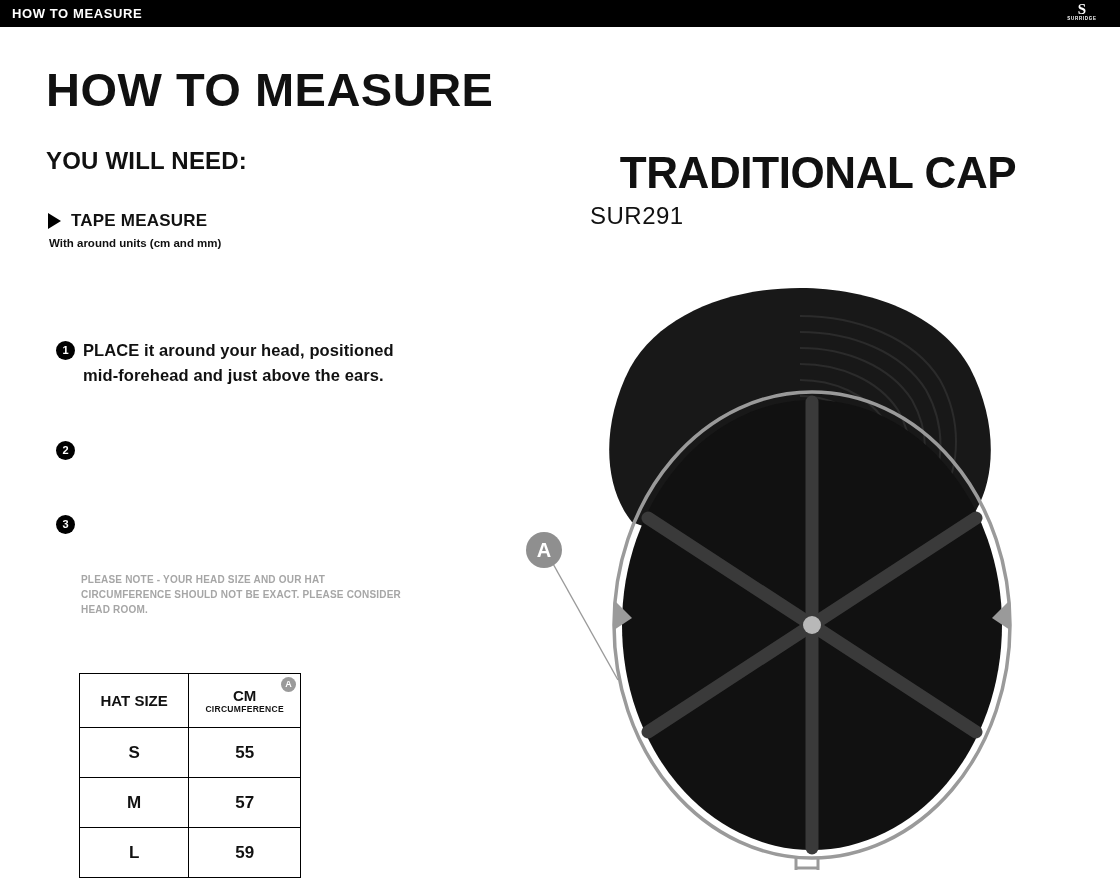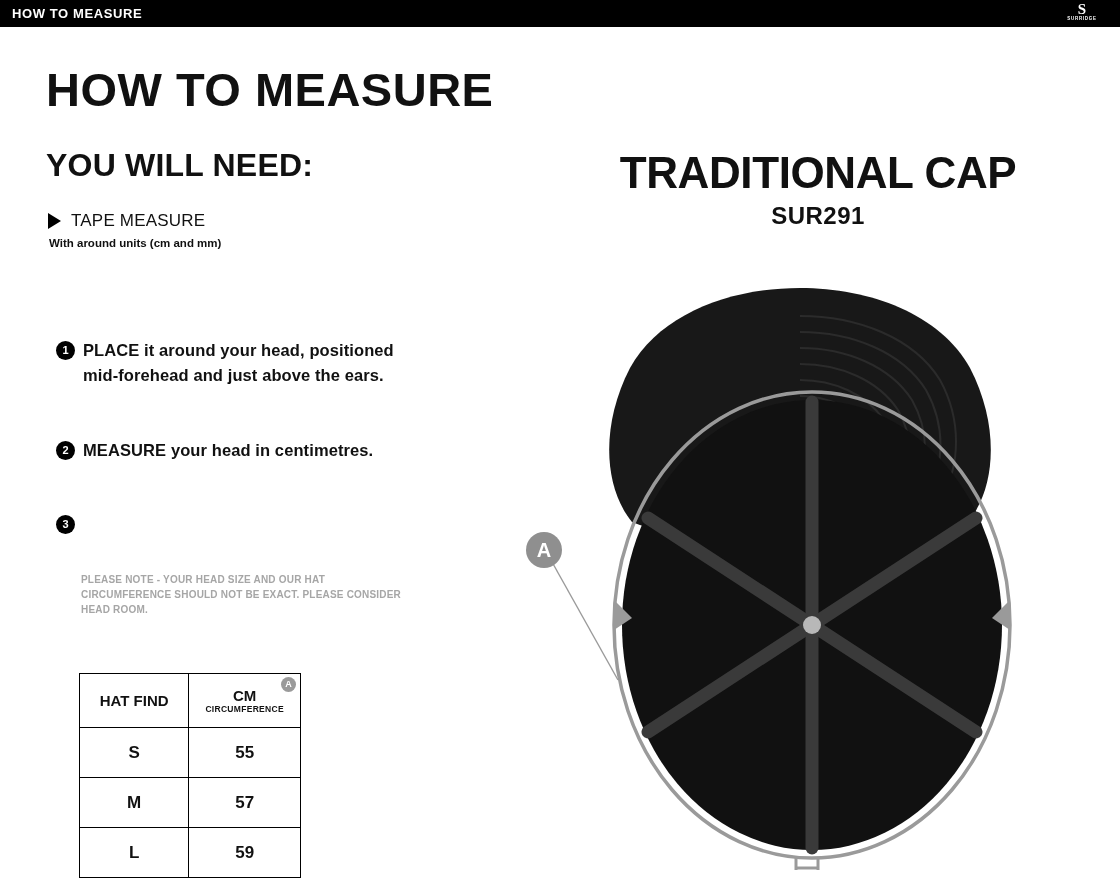--- a/index.html
+++ b/index.html
@@ -60,42 +60,42 @@
     top: 62px;
     font-size: 47px;
     font-weight: bold;
     letter-spacing: 0.5px;
     line-height: 56px;
   }
   #need-title {
     position: absolute;
     left: 46px;
     top: 147px;
-    font-size: 32px;
+    font-size: 24px;
     font-weight: bold;
     letter-spacing: 0.2px;
   }
 
   #tool-row {
     position: absolute;
     left: 48px;
     top: 211px;
     display: flex;
     align-items: center;
   }
   #tool-arrow {
     width: 0; height: 0;
     border-left: 13px solid #000;
     border-top: 8px solid transparent;
     border-bottom: 8px solid transparent;
     margin-right: 10px;
   }
   #tool-label {
     font-size: 17px;
-    font-weight: normal;
+    font-weight: bold;
     letter-spacing: 0.2px;
   }
   #tool-sub {
     position: absolute;
     left: 49px;
     top: 237px;
     font-size: 11.5px;
     font-weight: bold;
   }
 
@@ -187,23 +187,23 @@
     font-size: 44px;
     font-weight: bold;
     letter-spacing: -0.4px;
     line-height: 50px;
   }
   #product-code {
     position: absolute;
     left: 590px;
     top: 202px;
     width: 456px;
-    text-align: center;
+    text-align: left;
     font-size: 24px;
-    font-weight: bold;
+    font-weight: normal;
     letter-spacing: 0.5px;
   }
 
   #diagram {
     position: absolute;
     left: 500px;
     top: 270px;
     width: 600px;
     height: 613px;
   }
@@ -240,32 +240,31 @@
   <div id="tool-label">TAPE MEASURE</div>
 </div>
 <div id="tool-sub">With around units (cm and mm)</div>
 
 <div class="step" id="step-1">
   <div class="step-num">1</div>
   <div class="step-text">PLACE it around your head, positioned mid-forehead and just above the ears.</div>
 </div>
 <div class="step" id="step-2">
   <div class="step-num">2</div>
-  <div class="step-text">MEASURE your head in centimetres.</div>
 </div>
 <div class="step" id="step-3">
   <div class="step-num">3</div>
 </div>
 
 <div id="note">PLEASE NOTE - YOUR HEAD SIZE AND OUR HAT CIRCUMFERENCE SHOULD NOT BE EXACT. PLEASE CONSIDER HEAD ROOM.</div>
 
 <table id="size-table">
   <thead>
     <tr>
-      <th class="col-size">HAT FIND</th>
+      <th class="col-size">HAT SIZE</th>
       <th class="col-cm">
         <span class="th-cm-main">CM</span>
         <span class="th-cm-sub">CIRCUMFERENCE</span>
         <span id="table-badge-a">A</span>
       </th>
     </tr>
   </thead>
   <tbody>
     <tr>
       <td>S</td>

